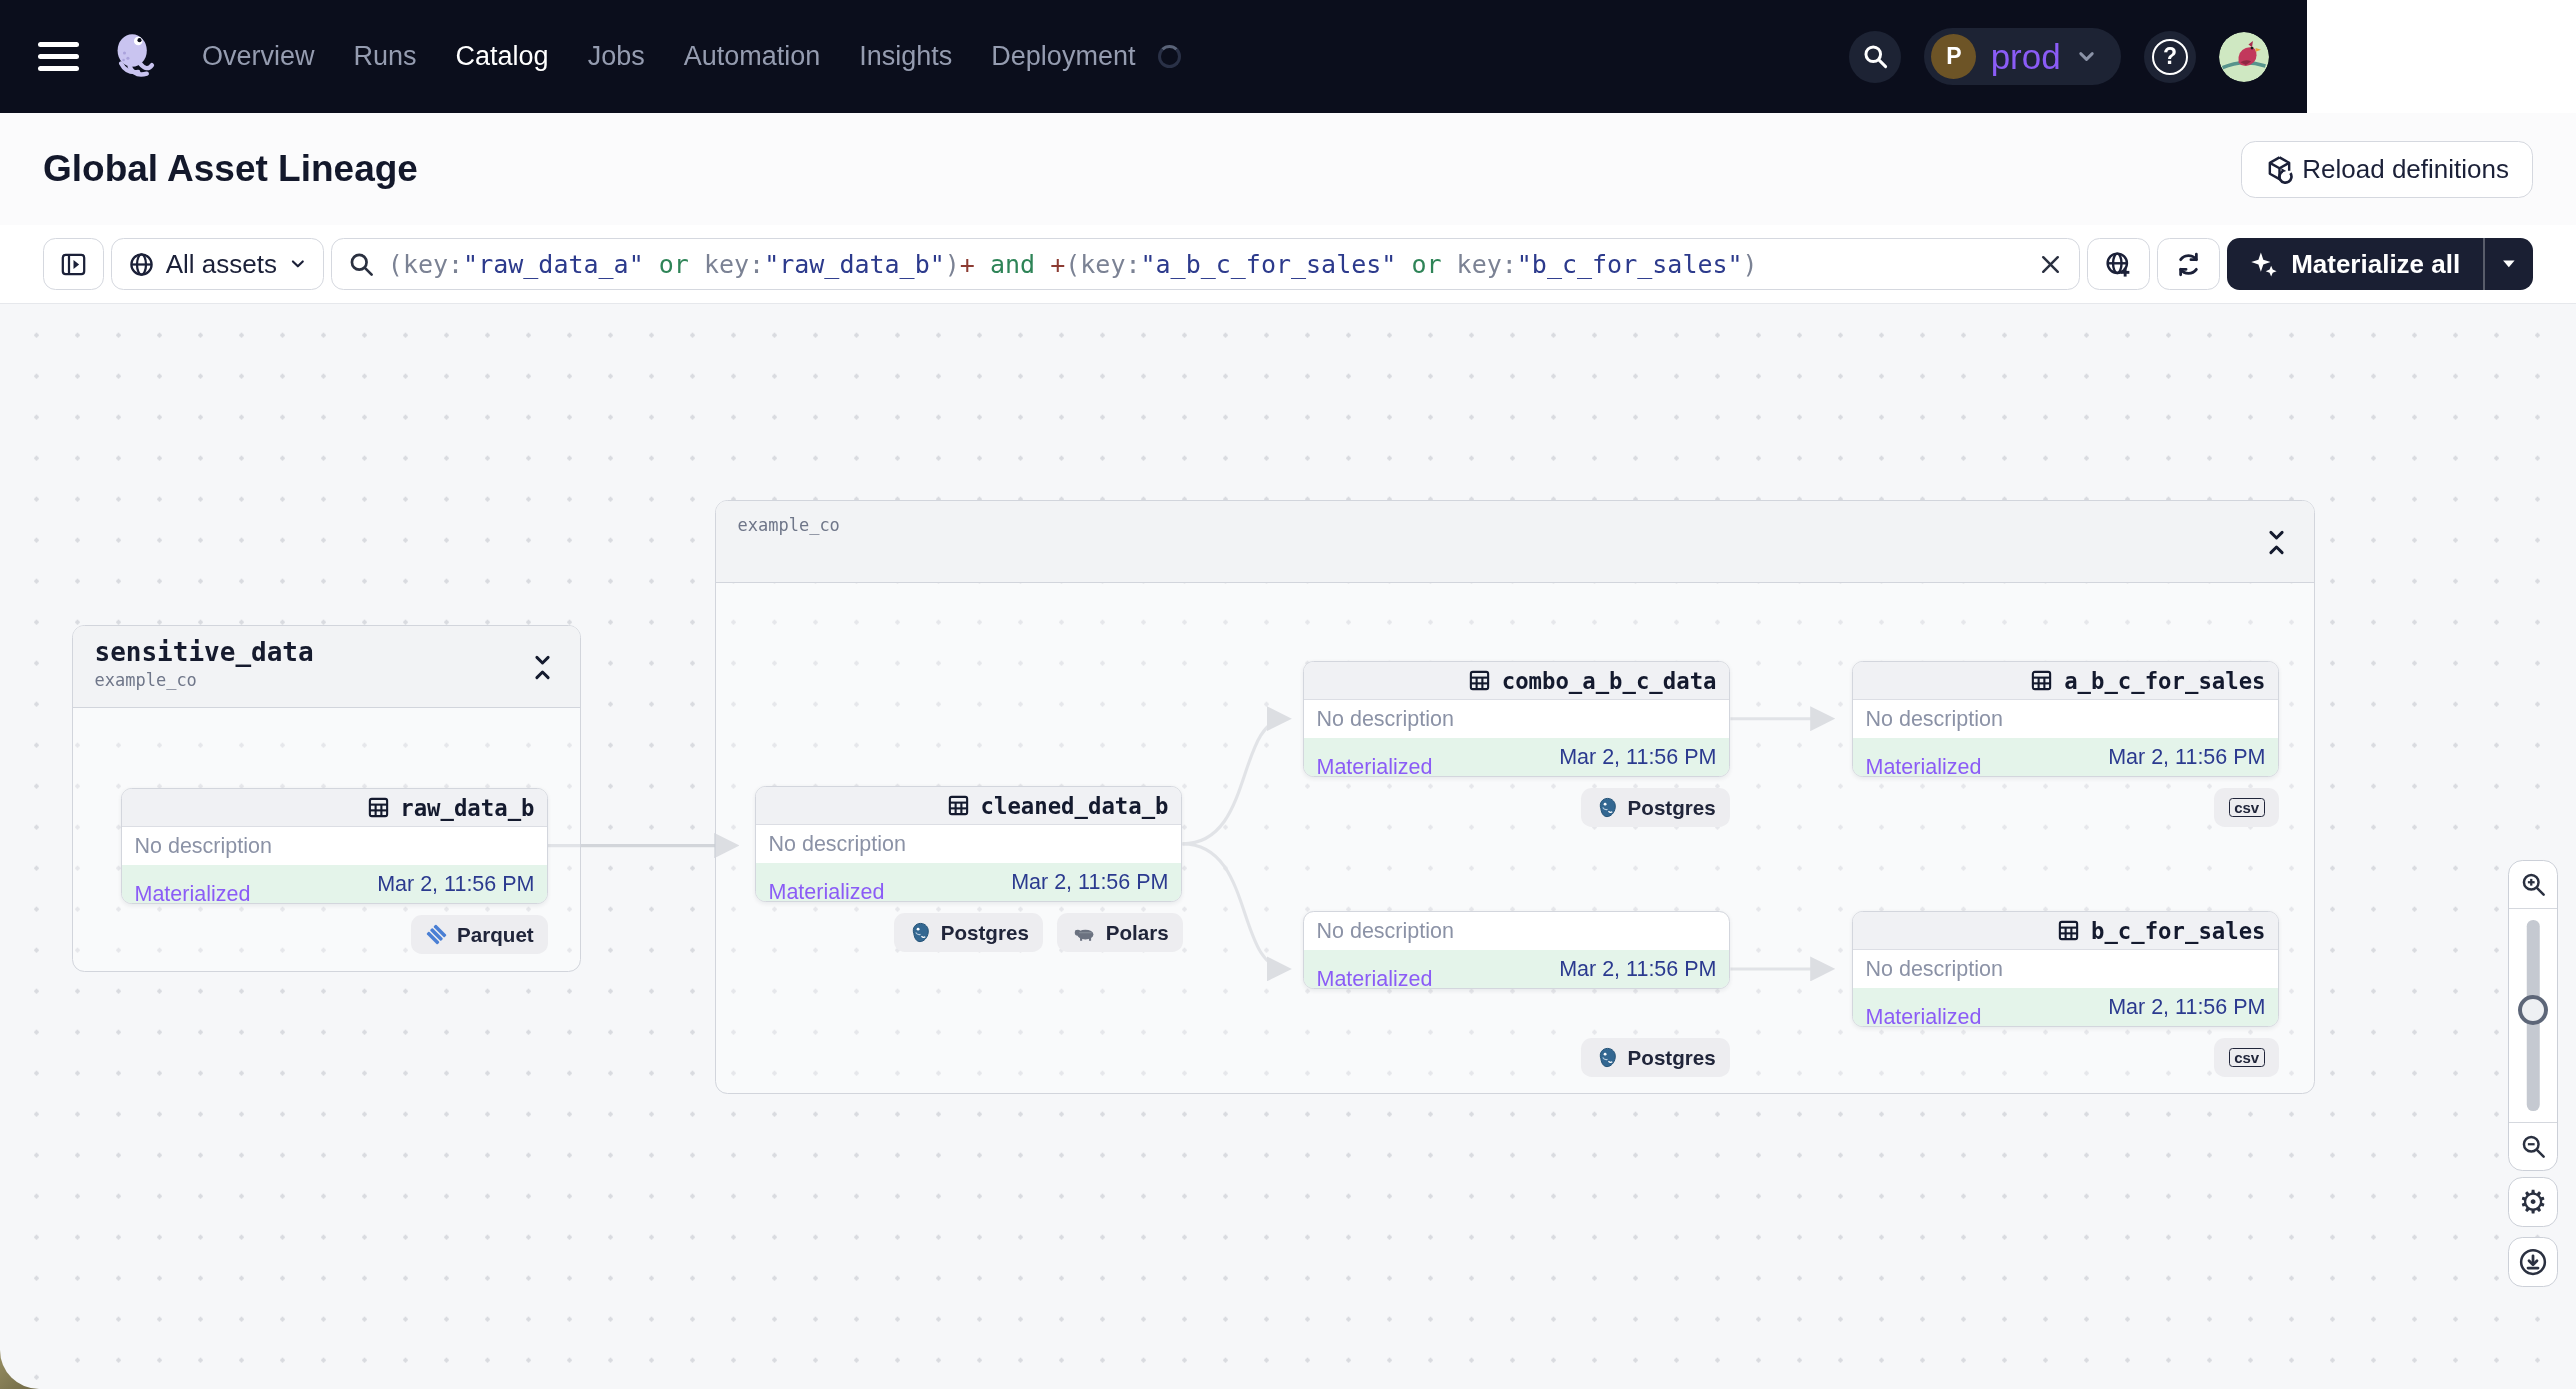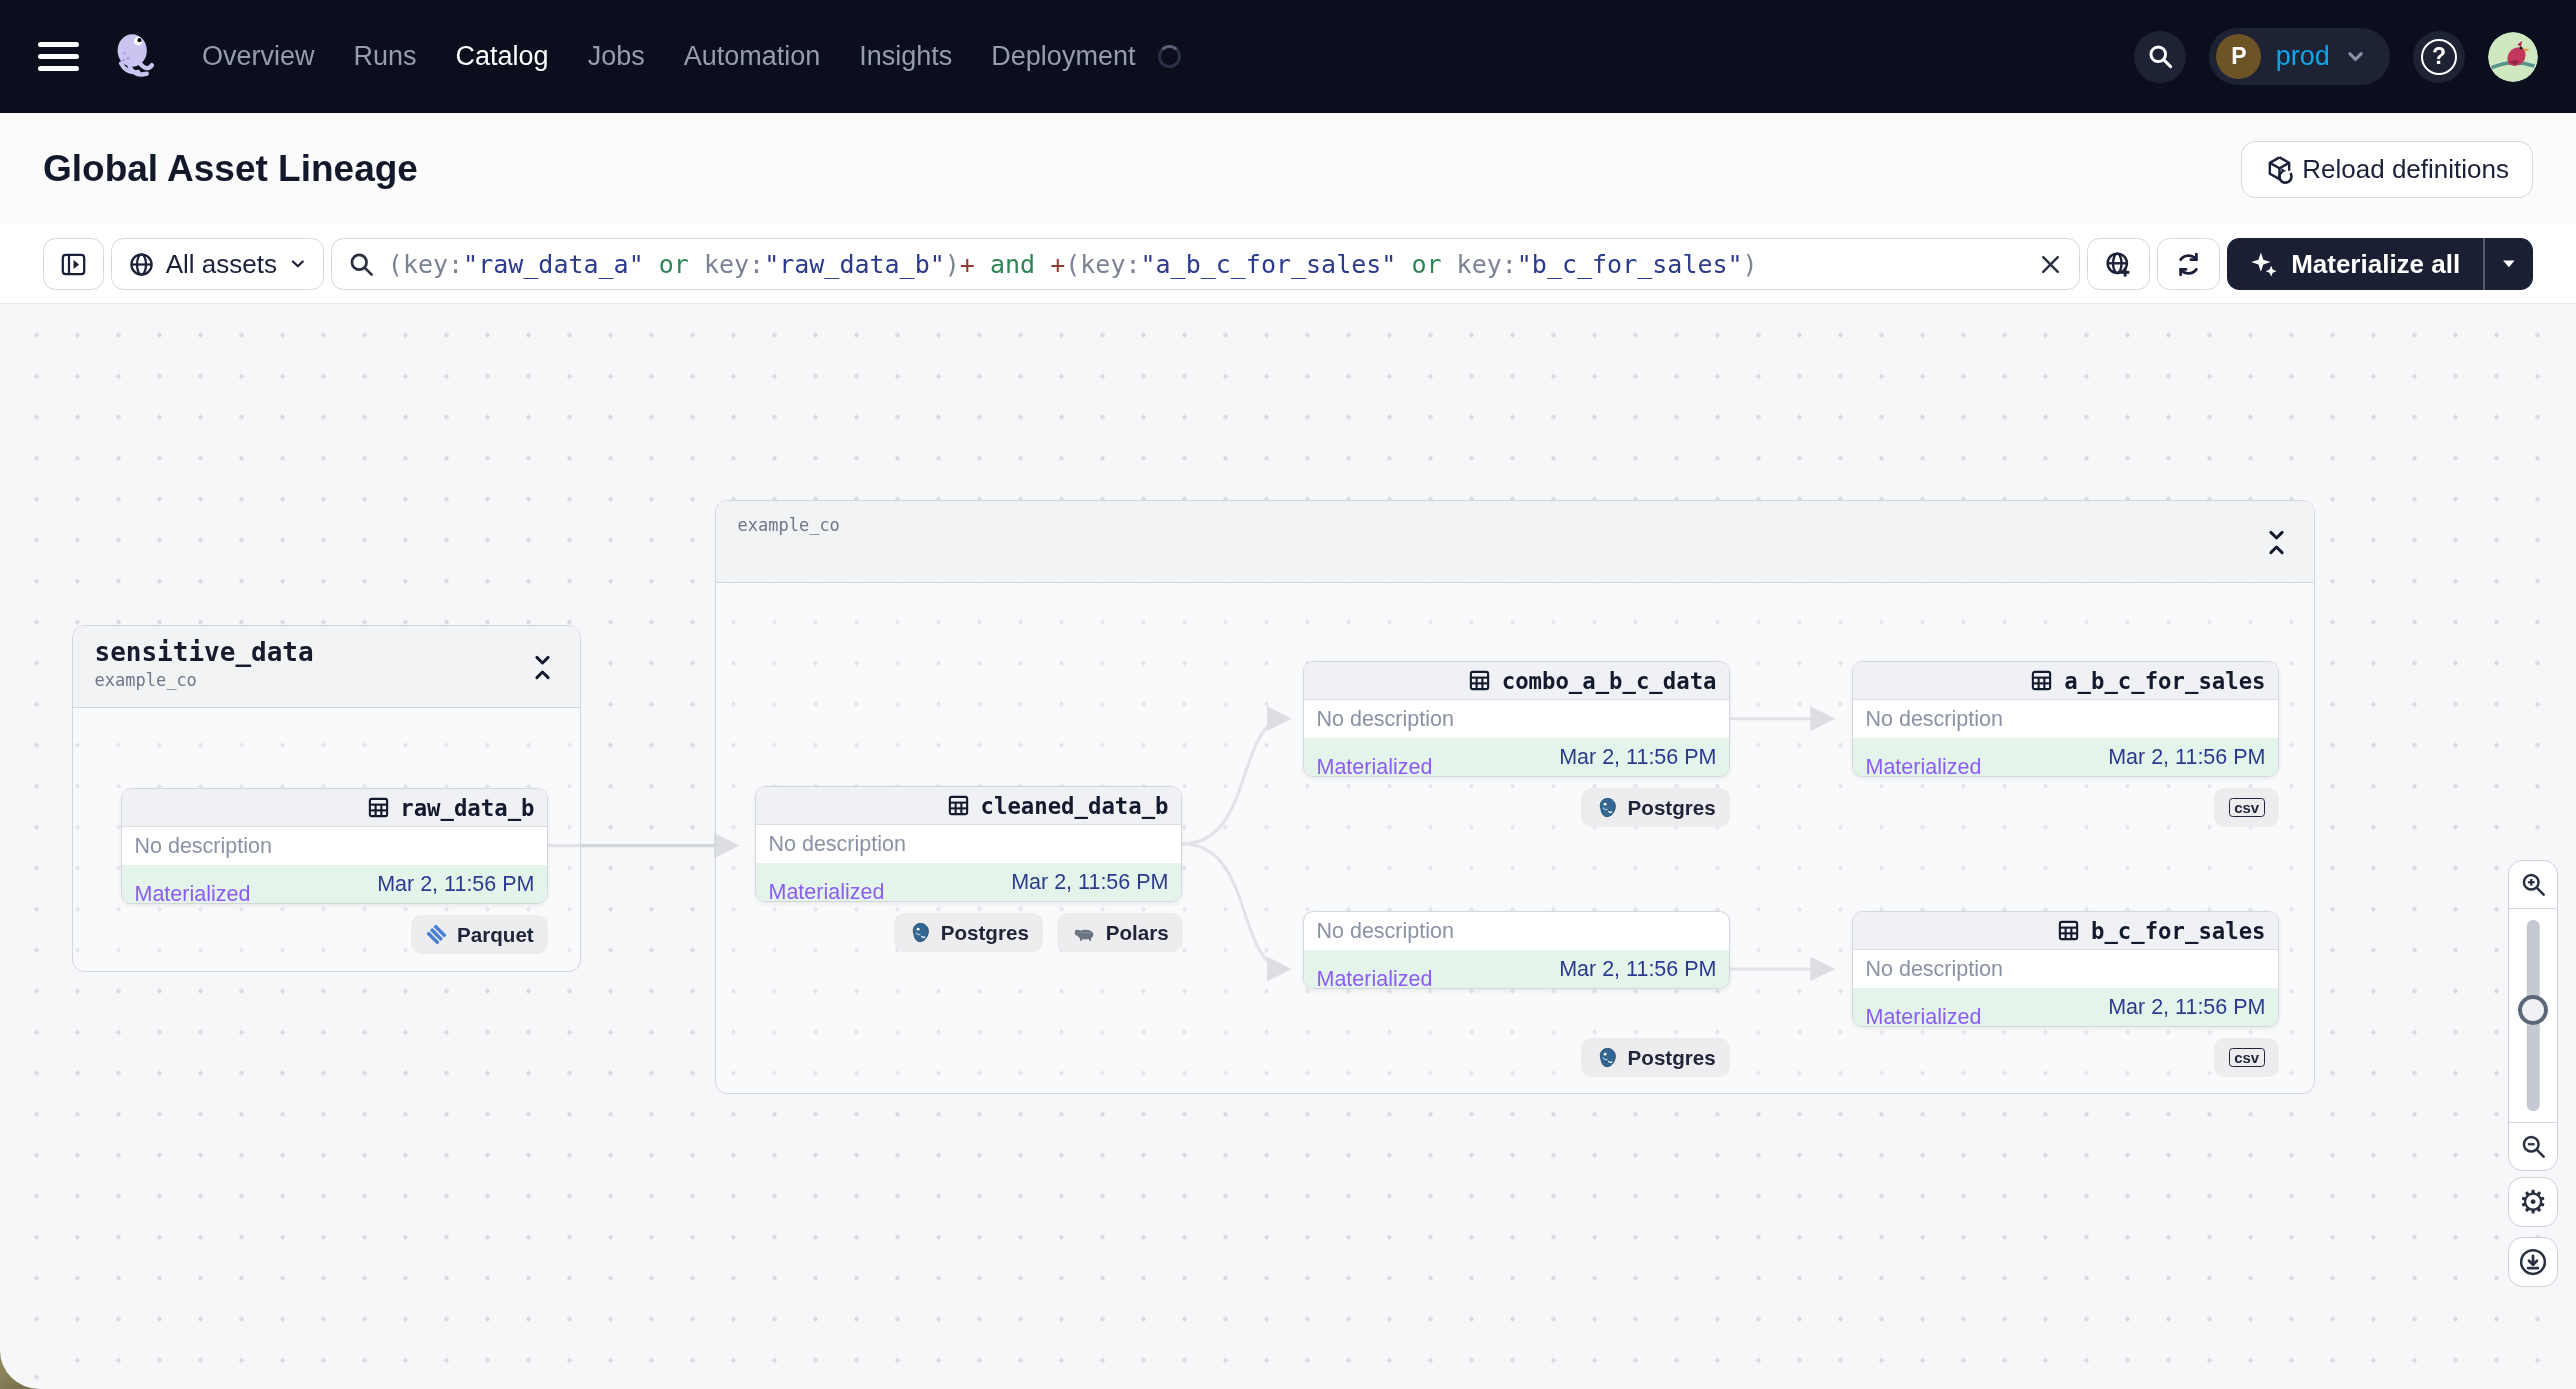--- a/index.html
+++ b/index.html
@@ -1,40 +1,40 @@
 <!DOCTYPE html>
 <html style="font-size:14.3px"><head>
 <meta charset="utf-8">
 <style>
   * { margin:0; padding:0; box-sizing:border-box; }
   html,body { width:2576px; height:1389px; overflow:hidden; background:#fff;
     font-family:"Liberation Sans", sans-serif; }
   .mono { font-family:"DejaVu Sans Mono", monospace; }
 
   
-  .topnav { position:absolute; left:0; top:0; width:2576px; height:113px;
+  .topnav { position:absolute; left:0; top:0; width:2307px; height:113px;
     background:#0b0e1c; display:flex; align-items:center; padding:0 38px; }
   .hamburger { width:41px; height:30px; display:flex; flex-direction:column;
     justify-content:space-between; cursor:pointer; margin-right:30px; }
   .hamburger span { display:block; height:5.4px; background:#fff; border-radius:2.7px; }
   .logo { width:55px; height:55px; margin-right:38px; }
   .navitems { display:flex; align-items:center; gap:39px; }
   .navitem { font-size:27px; color:#959cb0; cursor:pointer; }
   .navitem.active { color:#ffffff; }
   .spinner { width:23px; height:23px; border-radius:50%;
     border:3.6px solid #2a3147; border-top-color:#5a6378; margin-left:-16px; }
   .nav-right { margin-left:auto; display:flex; align-items:center; gap:23px; }
   .icon-circle { width:52px; height:52px; border-radius:50%; background:#1d2334;
     display:flex; align-items:center; justify-content:center; cursor:pointer; }
   .env-pill { height:57px; border-radius:29px; background:#1d2334; display:flex;
     align-items:center; gap:14.3px; padding:0 23px 0 7.2px; cursor:pointer; }
   .env-avatar { width:45px; height:45px; border-radius:50%; background:#6d5426;
     color:#fff; font-size:23px; font-weight:bold; display:flex; align-items:center;
     justify-content:center; }
-  .env-name { color:#0ea5e9; font-size:27px; }
+  .env-name { color:#8b5cf6; font-size:35px; }
   .help-q { width:36px; height:36px; border-radius:50%; border:2.7px solid #fff;
     color:#fff; font-size:23px; font-weight:bold; display:flex; align-items:center;
     justify-content:center; }
   .user-avatar { width:50px; height:50px; border-radius:50%; overflow:hidden; cursor:pointer; }
 
   
   .pagehead { position:absolute; left:0; top:113px; width:2576px; height:113px;
     background:#fbfbfc; border-bottom:1.8px solid #e3e5ea; display:flex;
     align-items:center; padding:0 43px; }
   .page-title { font-size:37px; font-weight:700; color:#13182b; }

